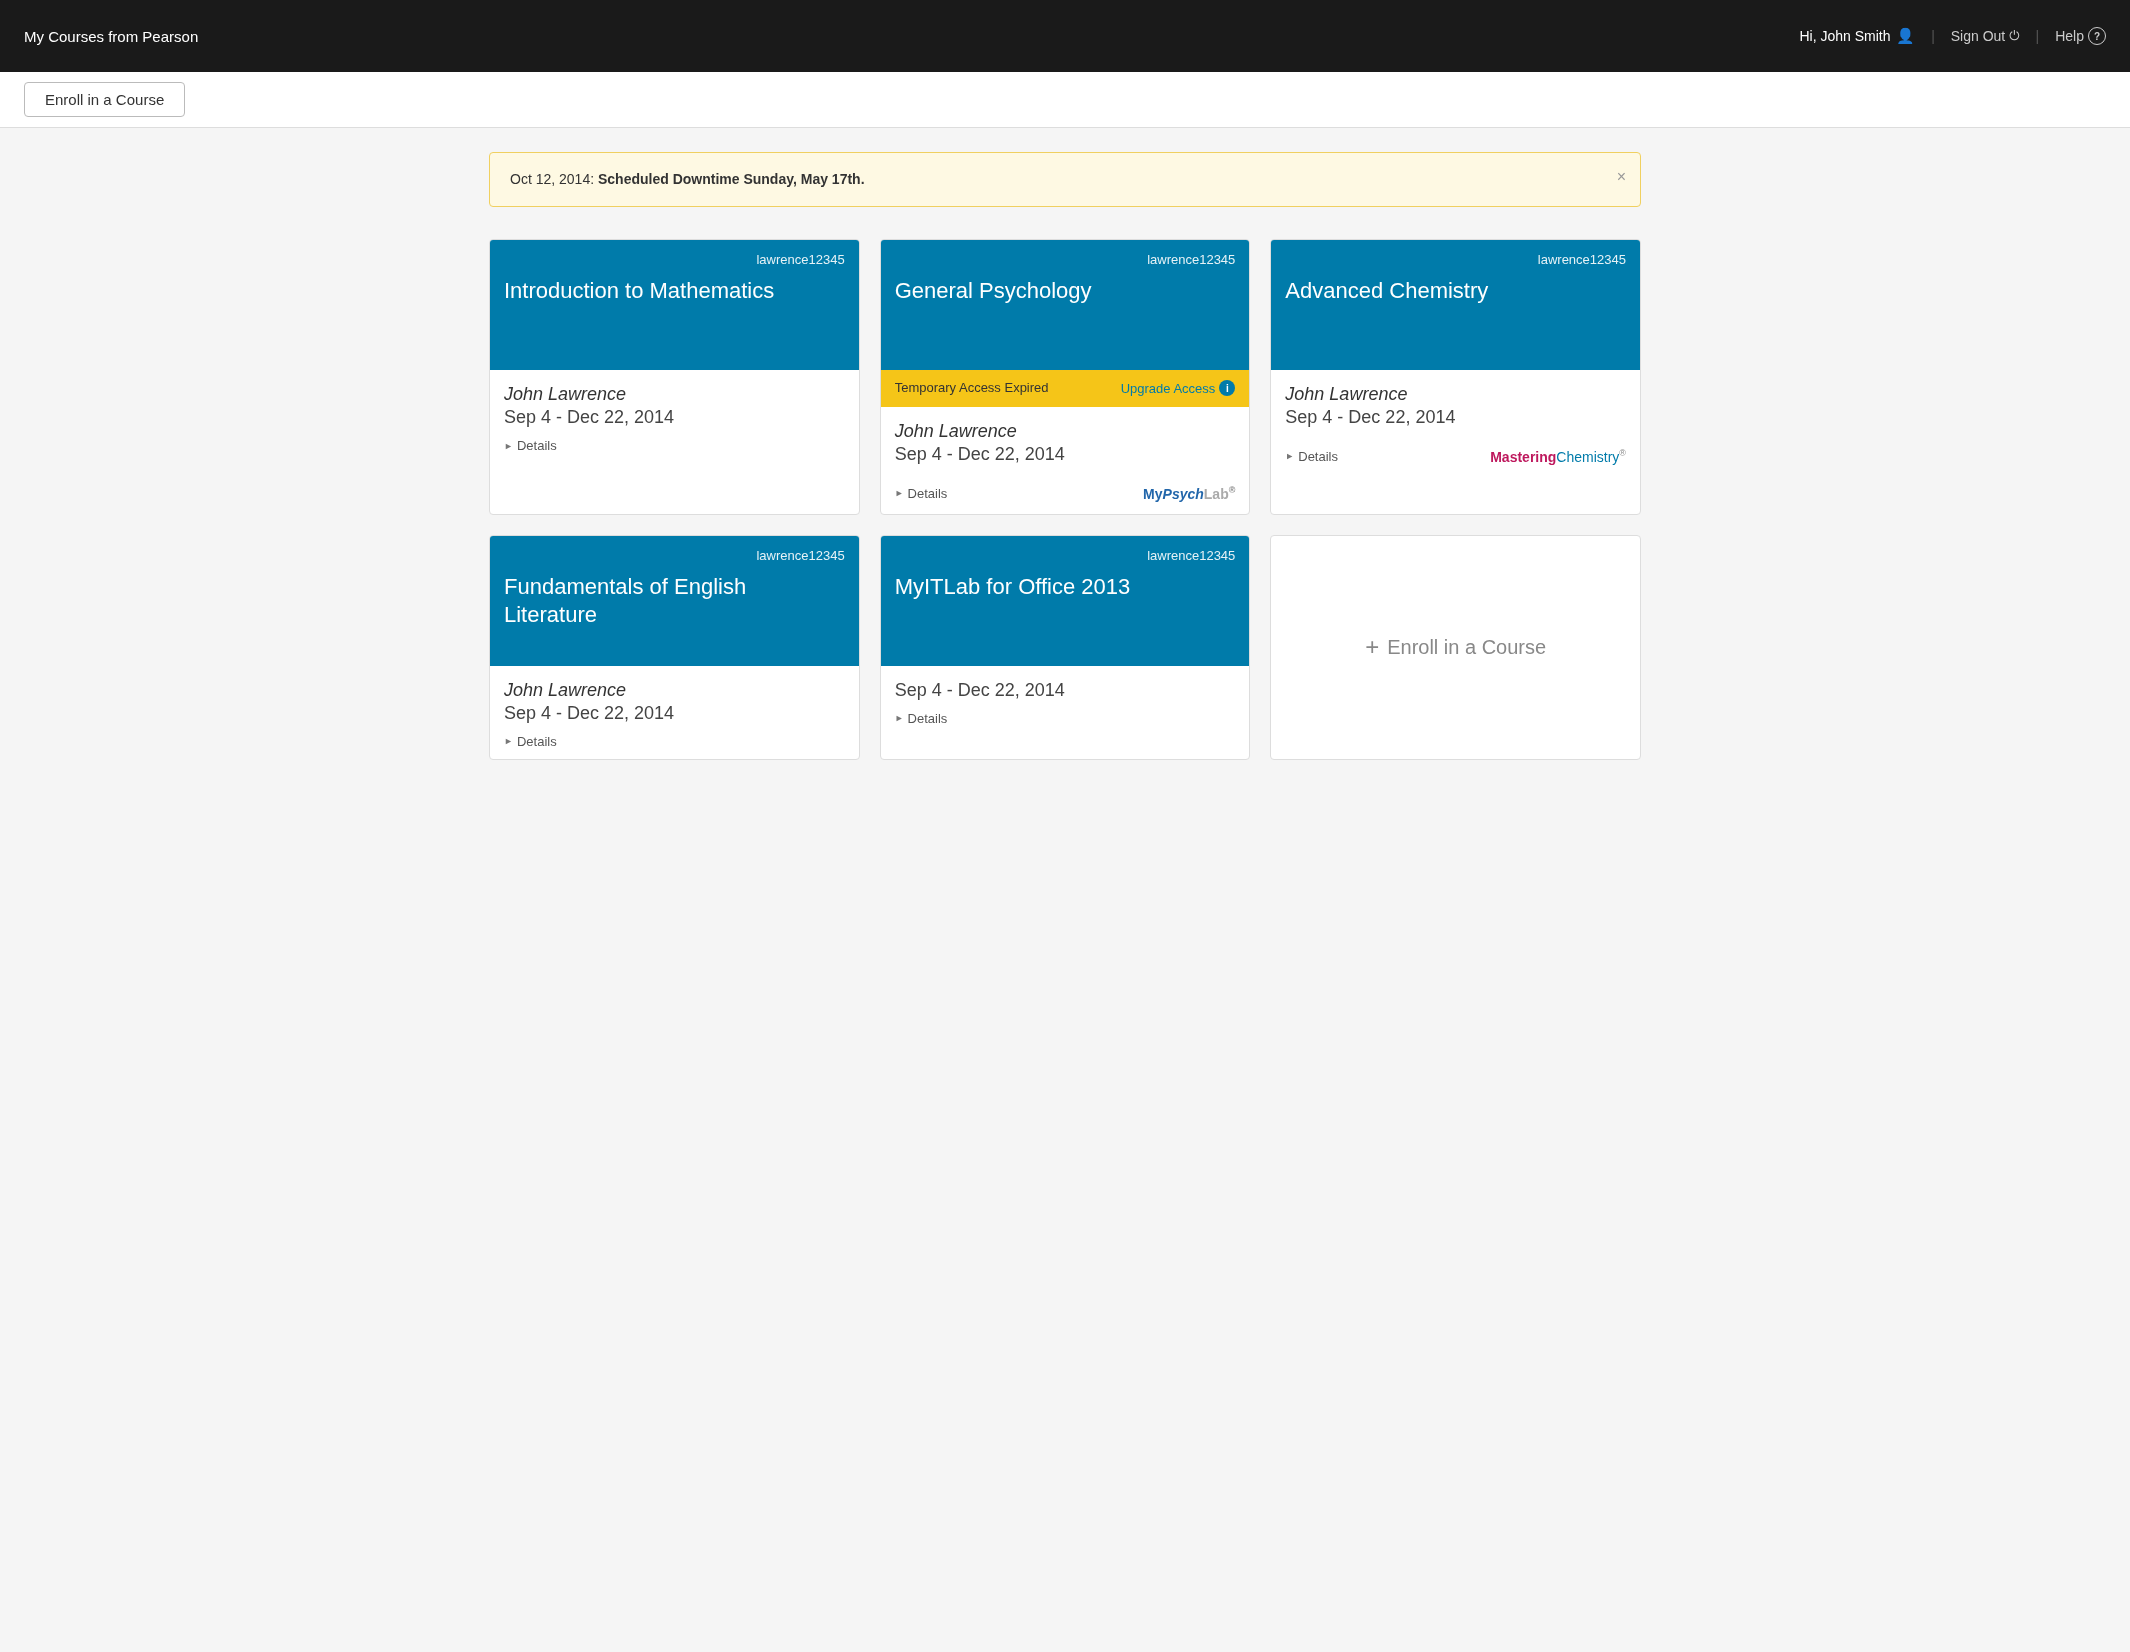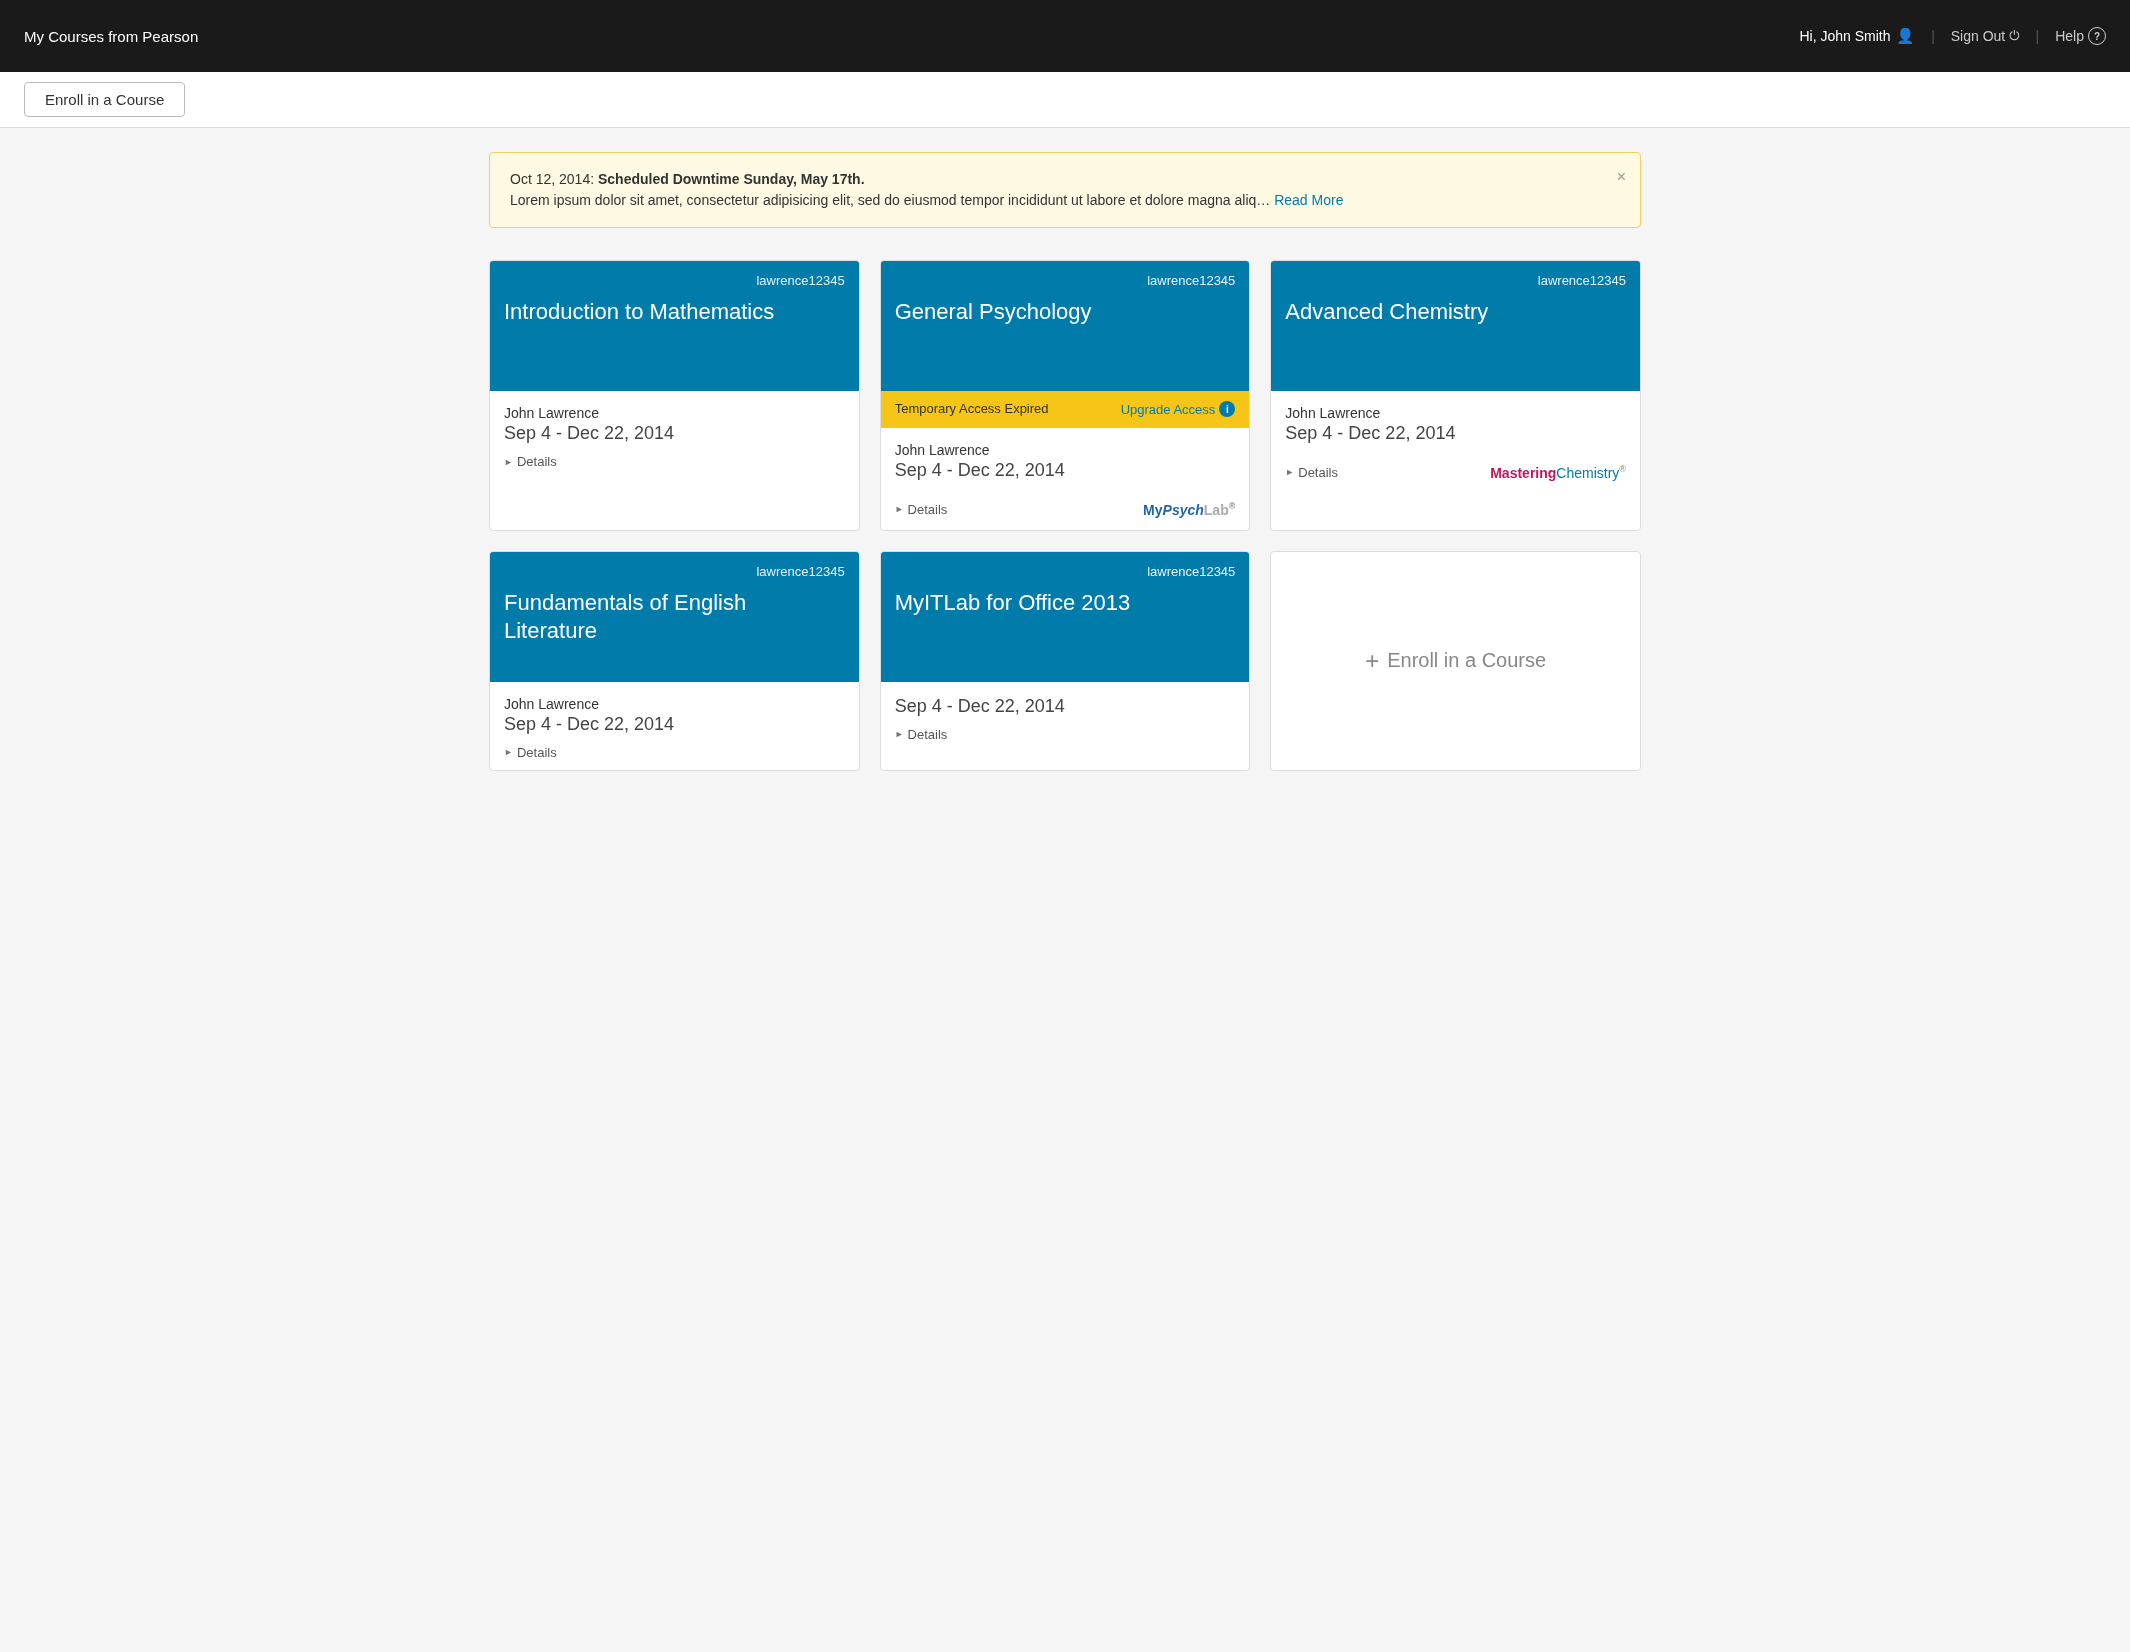--- a/index.html
+++ b/index.html
@@ -125,21 +125,21 @@
       margin-bottom: 10px;
     }
     .course-card-title {
       font-size: 22px;
       font-weight: normal;
       line-height: 1.3;
     }
     .course-card-body {
       padding: 14px 14px 10px 14px;
     }
-    .course-instructor { font-size: 14px; margin-bottom: 2px; }
+    .course-instructor { font-size: 18px; margin-bottom: 2px; font-style: italic; }
     .course-dates { font-size: 18px; margin-bottom: 10px; color: #444; }
     .course-details-link {
       display: flex; align-items: center; gap: 4px;
       font-size: 13px; color: #555; cursor: pointer;
     }
     .course-details-link .arrow { font-size: 9px; color: #777; }
     .course-footer-row {
       display: flex; align-items: center; justify-content: space-between;
       padding: 0 14px 12px 14px;
     }
@@ -225,24 +225,20 @@
   <button class="enroll-btn">Enroll in a Course</button>
 </nav>
 
 <div class="main">
 
   <div class="announcement-banner">
     <span class="close-btn">×</span>
     <div>
       <span class="ann-date">Oct 12, 2014:</span><span class="ann-title"> Scheduled Downtime Sunday, May 17th.</span>
     </div>
-    <div>
-      <span>Lorem ipsum dolor sit amet, consectetur adipisicing elit, sed do eiusmod tempor incididunt ut labore et dolore magna aliq…</span>
-      <span class="read-more">Read More</span>
-    </div>
   </div>
 
   <div class="course-grid">
 
     <div class="course-card">
       <div class="course-card-header">
         <div class="course-card-id">lawrence12345</div>
         <div class="course-card-title">Introduction to Mathematics</div>
       </div>
       <div class="course-card-body">

